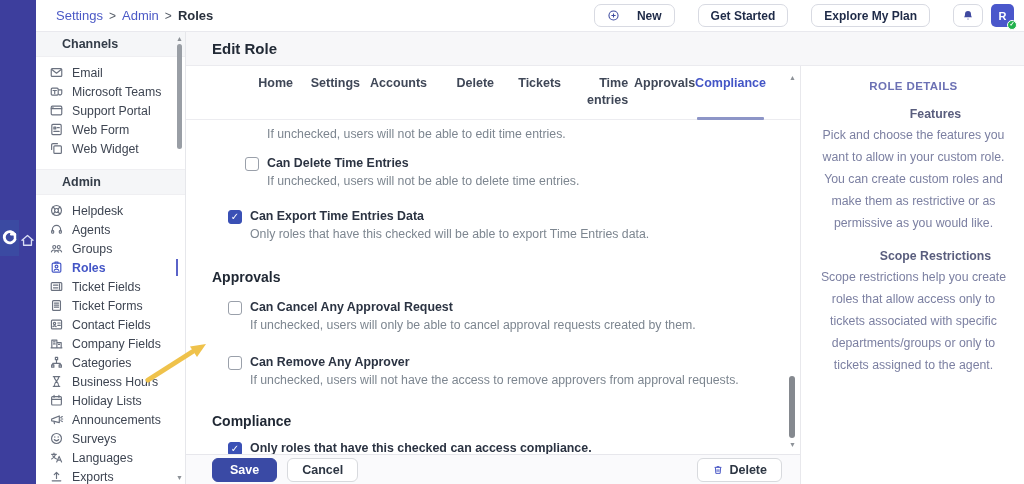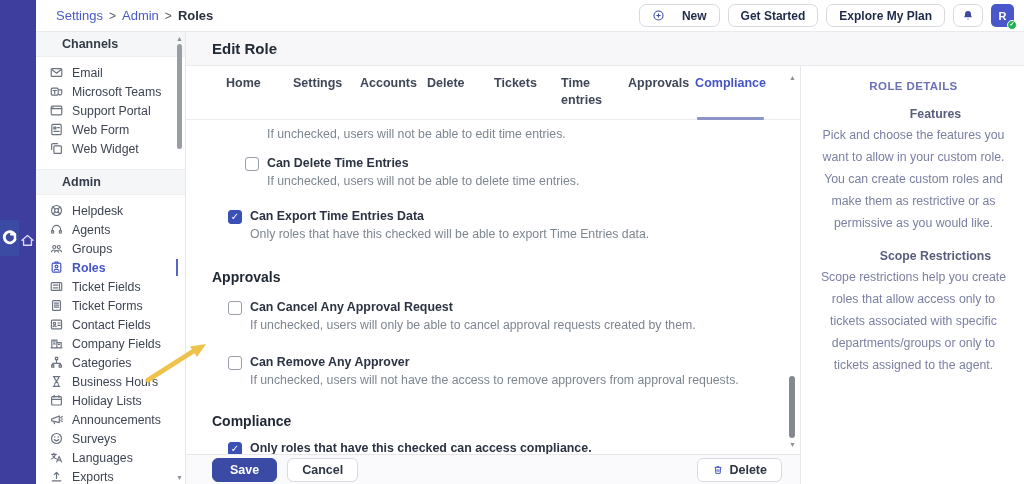--- a/index.html
+++ b/index.html
@@ -16,21 +16,21 @@
   .rail-bottom { margin-top: auto; margin-bottom: 10px; width: 28px; height: 28px; border-radius: 50%; background: rgba(255,255,255,.18); display: flex; align-items: center; justify-content: center; color: #fff; }
   .rail-bottom svg { width: 15px; height: 15px; }
 
   
   .topbar { position: absolute; left: 36px; right: 0; top: 0; height: 32px; background: #fff; border-bottom: 1px solid #e9e9ee; display: flex; align-items: center; padding: 0 10px 0 20px; }
   .crumbs { display: flex; align-items: center; gap: 6px; font-size: 13px; }
   .crumb-link { color: #4b59c6; cursor: pointer; }
   .crumb-sep { color: #565d68; font-size: 12px; }
   .crumb-current { color: #29313d; font-weight: 600; }
   .top-actions { margin-left: auto; display: flex; align-items: center; gap: 8px; }
-  .pill { height: 23px; padding: 0 12px; background: #fff; border: 1px solid #d8dae2; border-radius: 7px; font-family: inherit; font-size: 12px; font-weight: 600; color: #1e2a47; display: flex; align-items: center; gap: 17px; cursor: pointer; }
+  .pill { height: 23px; padding: 0 12px; background: #fff; border: 1px solid #d8dae2; border-radius: 7px; font-family: inherit; font-size: 12px; font-weight: 600; color: #1e2a47; display: flex; align-items: center; gap: 17px; cursor: pointer; margin-left: 15px; }
   .pill svg { width: 13px; height: 13px; color: #3c4a9e; }
   .bell-btn { width: 30px; padding: 0; justify-content: center; }
   .bell-btn svg { width: 14px; height: 14px; color: #3f49a0; }
   .avatar { position: relative; width: 23px; height: 23px; border-radius: 5px; background: #4a57cb; color: #fff; font-size: 11px; font-weight: bold; display: flex; align-items: center; justify-content: center; cursor: pointer; }
   .avatar-badge { position: absolute; right: -3px; bottom: -3px; width: 10px; height: 10px; border-radius: 50%; background: #22b14c; border: 1.5px solid #fff; color: #fff; font-size: 6px; line-height: 7px; text-align: center; }
 
   
   .sidebar { position: absolute; left: 36px; top: 32px; width: 150px; bottom: 0; background: #fff; border-right: 1px solid #e6e7eb; overflow: hidden; }
   .sect-title { background: #f5f6f8; border-bottom: 1px solid #efeff2; padding: 5px 12px 5px 26px; font-size: 12.5px; font-weight: 600; color: #333c48; }
   .sect-title.admin { margin-top: 9px; border-top: 1px solid #efeff2; }
@@ -44,21 +44,21 @@
   .sb-up, .sb-down { position: absolute; right: 2px; font-size: 7px; color: #8d9298; cursor: pointer; }
   .sb-up { top: 3px; } .sb-down { bottom: 3px; }
   .sb-thumb { position: absolute; right: 3px; top: 12px; width: 5px; height: 105px; background: #999ea5; border-radius: 3px; cursor: pointer; }
 
   
   .title-strip { position: absolute; left: 186px; right: 0; top: 32px; height: 34px; background: #f7f7f9; border-bottom: 1px solid #ebebef; line-height: 34px; padding-left: 26px; font-size: 15px; font-weight: bold; color: #222a36; }
 
   
   .main { position: absolute; left: 186px; top: 66px; width: 614px; bottom: 0; background: #fff; }
   .tabs { display: flex; padding: 9px 34px 0 40px; border-bottom: 1px solid #ececf0; }
-  .tab { flex: 1; text-align: left; font-size: 12.5px; font-weight: 600; color: #3f4757; padding-bottom: 10px; position: relative; cursor: pointer; line-height: 1.35; }
+  .tab { flex: 1; text-align: right; font-size: 12.5px; font-weight: 600; color: #3f4757; padding-bottom: 10px; position: relative; cursor: pointer; line-height: 1.35; }
   .tab.active { color: #4355c6; }
   .tab.active::after { content: ""; position: absolute; left: 2px; right: 2px; bottom: -1px; height: 3px; background: #8d95c7; border-radius: 1px; }
   .content { padding: 4px 34px 0 26px; }
   .note { margin: 3px 0 0 55px; font-size: 12.3px; color: #7d8690; }
   .perm { display: flex; gap: 8px; margin: 15px 0 0 16px; }
   .perm.indent { margin-left: 33px; }
   .cb { width: 14px; height: 14px; border: 1.5px solid #9aa0aa; border-radius: 3px; background: #fff; margin-top: 1px; flex: 0 0 14px; display: flex; align-items: center; justify-content: center; cursor: pointer; }
   .cb .tick { display: none; color: #fff; font-size: 10px; line-height: 10px; }
   .cb.checked { background: #3a50b5; border-color: #3a50b5; }
   .cb.checked .tick { display: block; }

